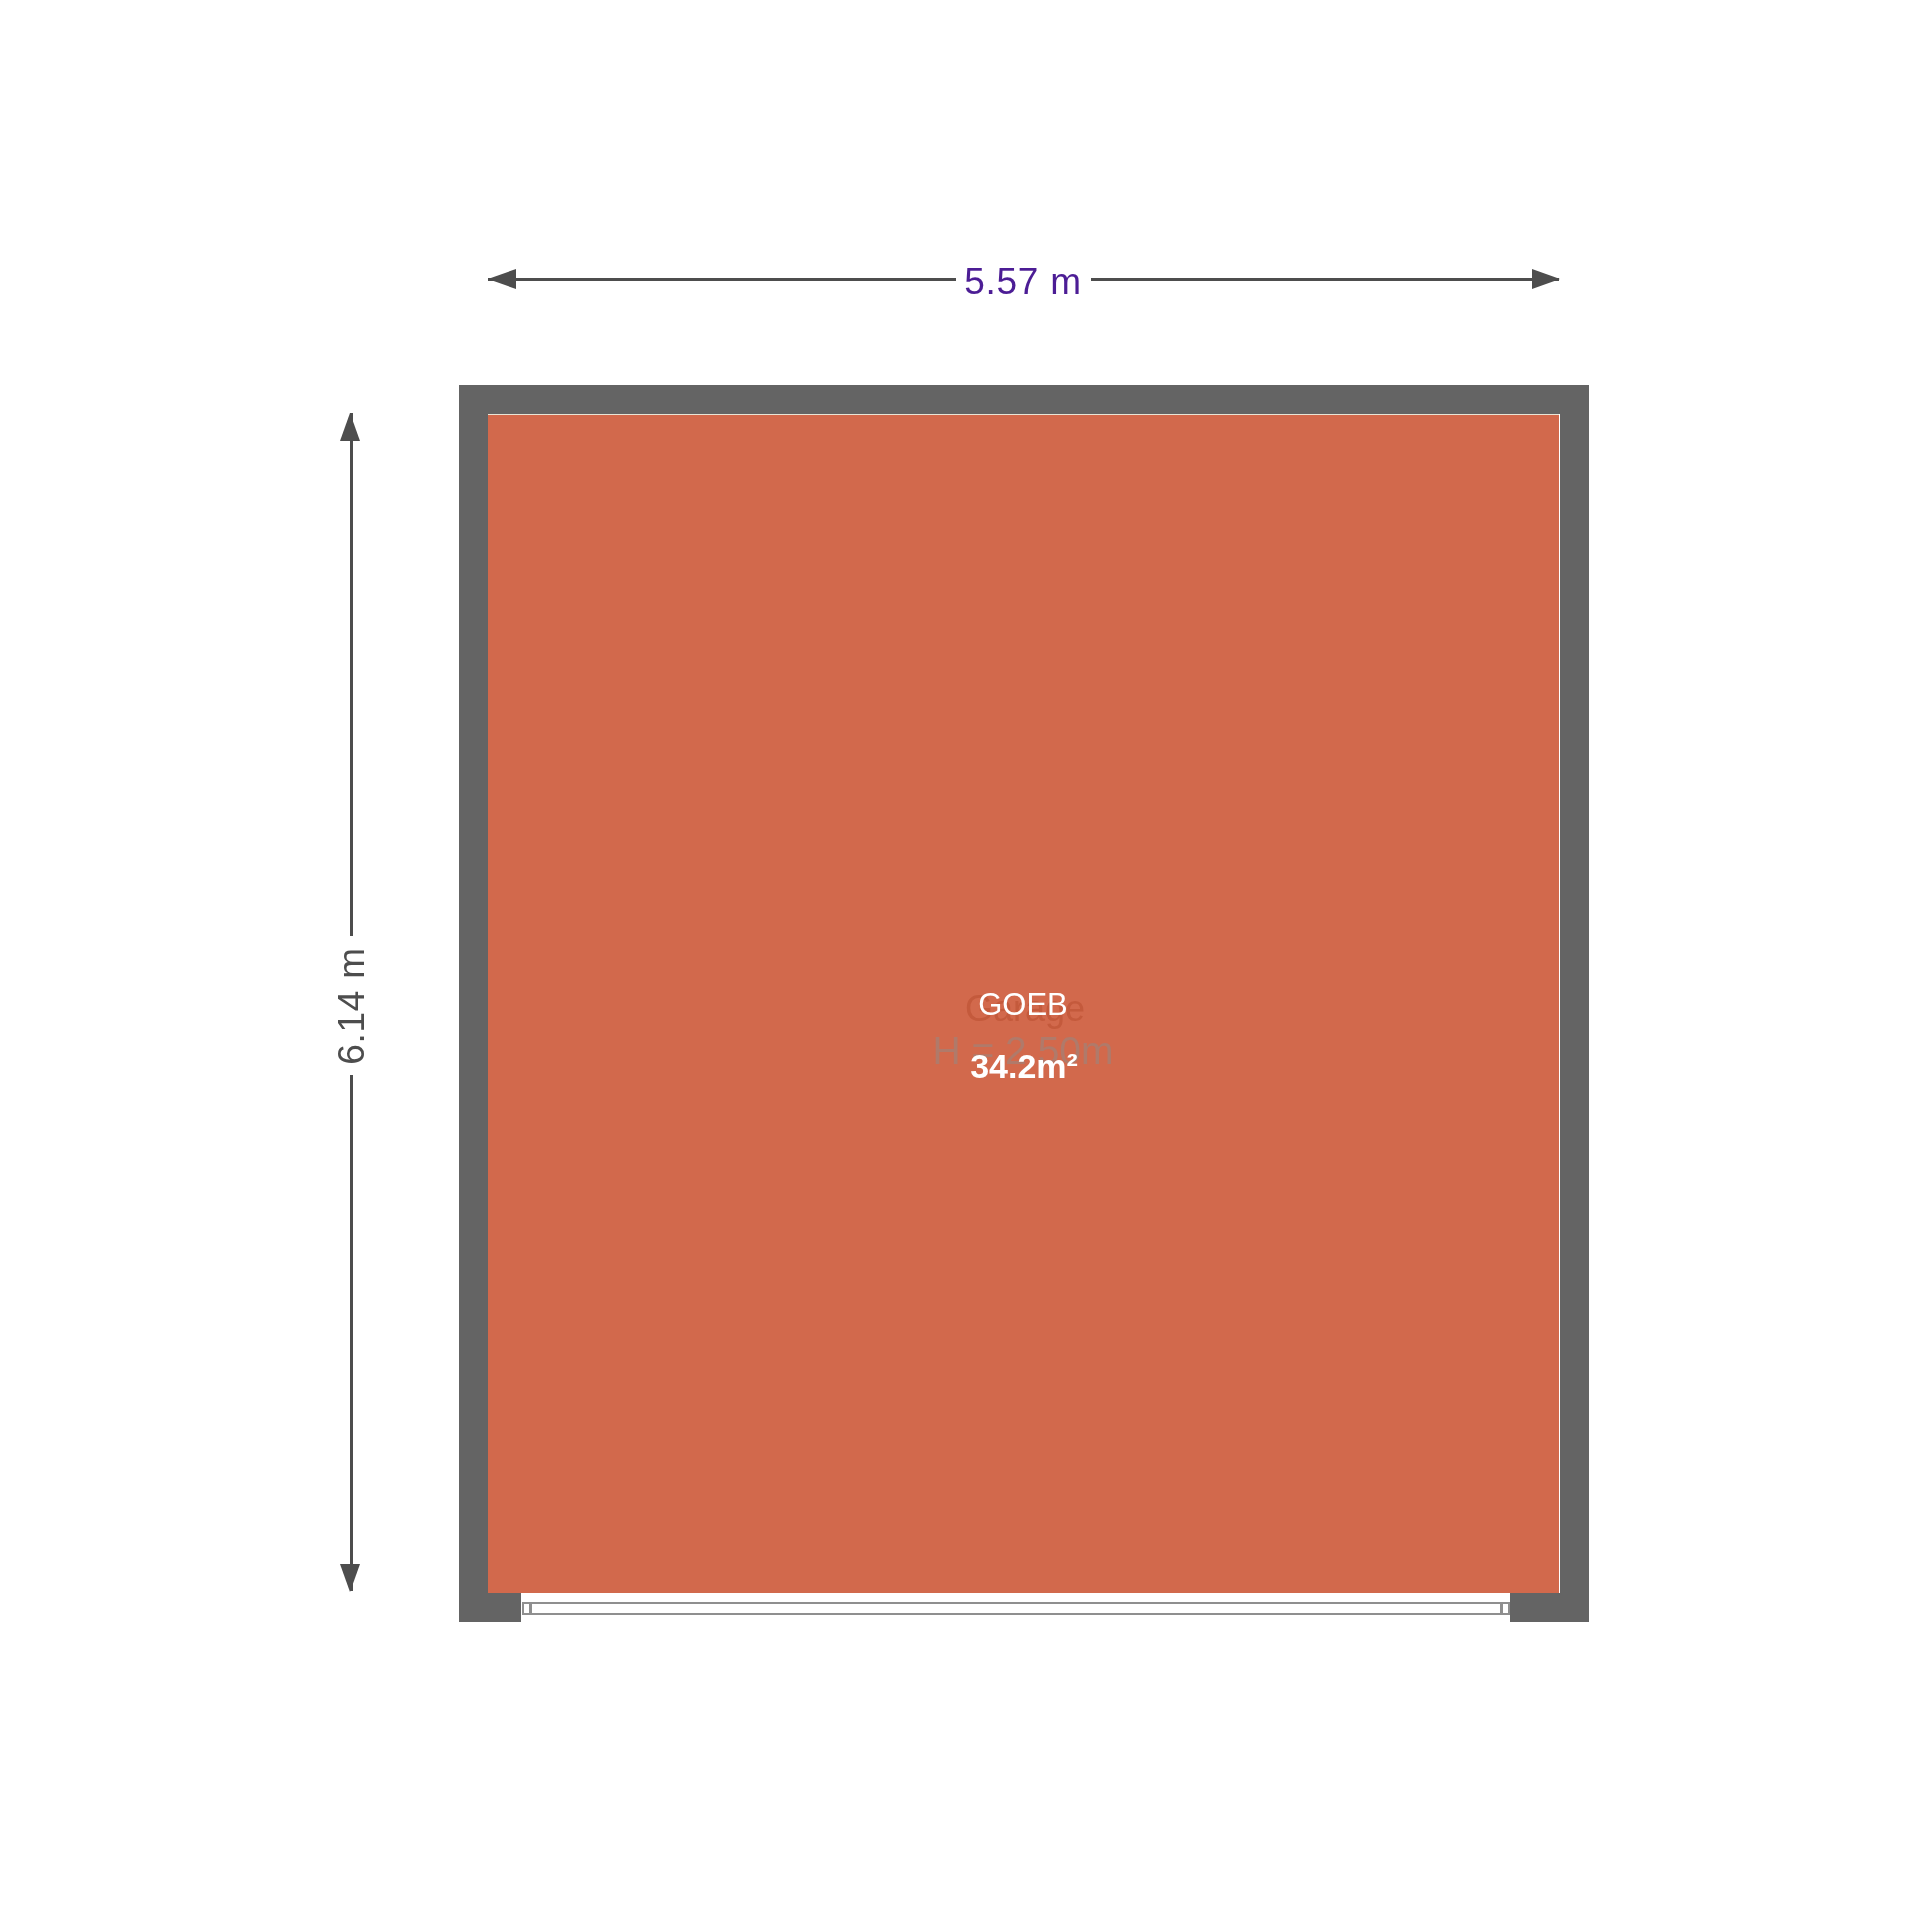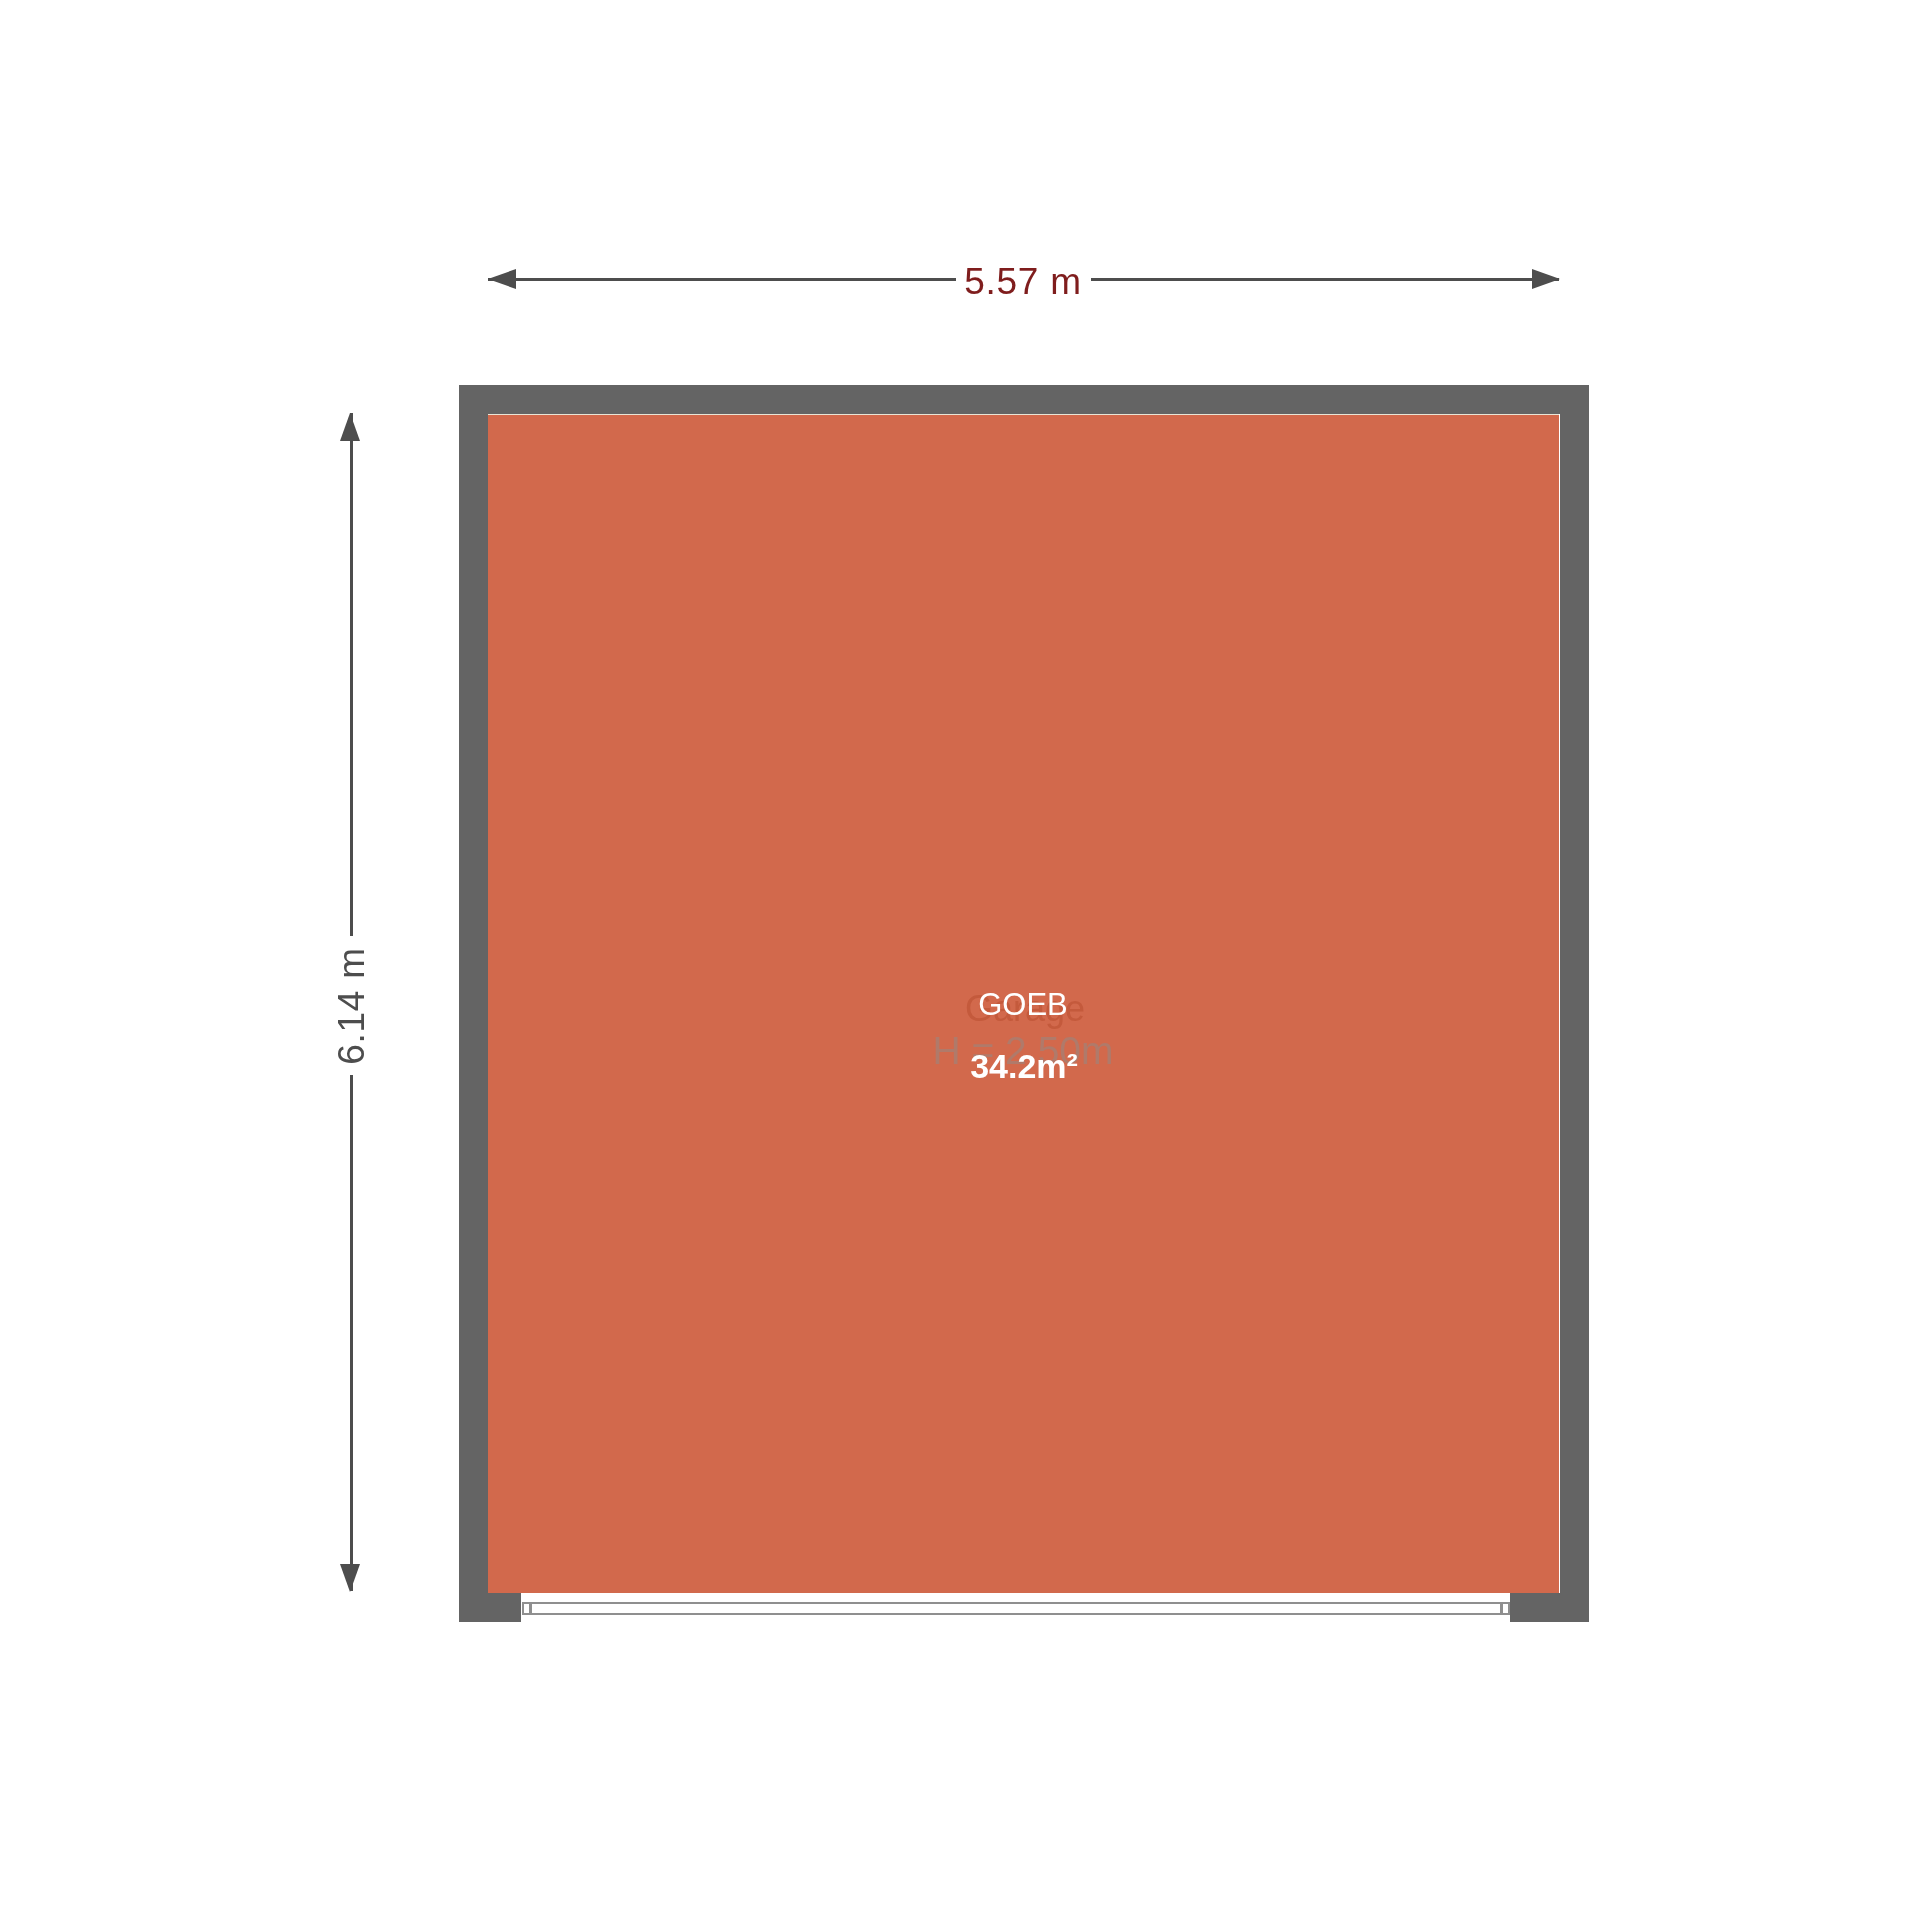--- a/index.html
+++ b/index.html
@@ -65,21 +65,21 @@
   <div class="wall" style="left: 1510px; top: 1593px; width: 78px; height: 29px; background: rgb(100, 100, 100);"></div>
 
   <div class="door-panel" style="left: 522px; top: 1602px; width: 988px; height: 12.7px; border: 2px solid rgb(143, 143, 143);"></div>
   <div class="door-tick" style="left: 529px; top: 1602px; width: 2.7px; height: 12.7px; background: rgb(143, 143, 143);"></div>
   <div class="door-tick" style="left: 1500px; top: 1602px; width: 2.7px; height: 12.7px; background: rgb(143, 143, 143);"></div>
 
   <div class="dim-line" style="left: 488px; top: 278px; width: 468px; height: 2.7px; background: rgb(77, 77, 77);"></div>
   <div class="dim-line" style="left: 1091px; top: 278px; width: 468px; height: 2.7px; background: rgb(77, 77, 77);"></div>
   <div class="arrow" style="left: 488px; top: 269px; border-top: 10.7px solid transparent; border-bottom: 10.7px solid transparent; border-right: 28px solid rgb(77, 77, 77);"></div>
   <div class="arrow" style="left: 1532px; top: 269px; border-top: 10.7px solid transparent; border-bottom: 10.7px solid transparent; border-left: 28px solid rgb(77, 77, 77);"></div>
-  <div class="centered dim-label" style="left: 1023px; top: 281px; color: #7f1d1d;">5.57 m</div>
+  <div class="centered dim-label" style="left: 1023px; top: 281px; color: #4c1d95;">5.57 m</div>
 
   <div class="dim-line" style="left: 350px; top: 413px; width: 2.7px; height: 523px; background: rgb(77, 77, 77);"></div>
   <div class="dim-line" style="left: 350px; top: 1075px; width: 2.7px; height: 516px; background: rgb(77, 77, 77);"></div>
   <div class="arrow" style="left: 340px; top: 413px; border-left: 10.7px solid transparent; border-right: 10.7px solid transparent; border-bottom: 28px solid rgb(77, 77, 77);"></div>
   <div class="arrow" style="left: 340px; top: 1564px; border-left: 10.7px solid transparent; border-right: 10.7px solid transparent; border-top: 28px solid rgb(77, 77, 77);"></div>
   <div class="centered rot dim-label" style="left: 351px; top: 1006px; color: rgb(77, 77, 77);">6.14 m</div>
 
 </div>
 
 

